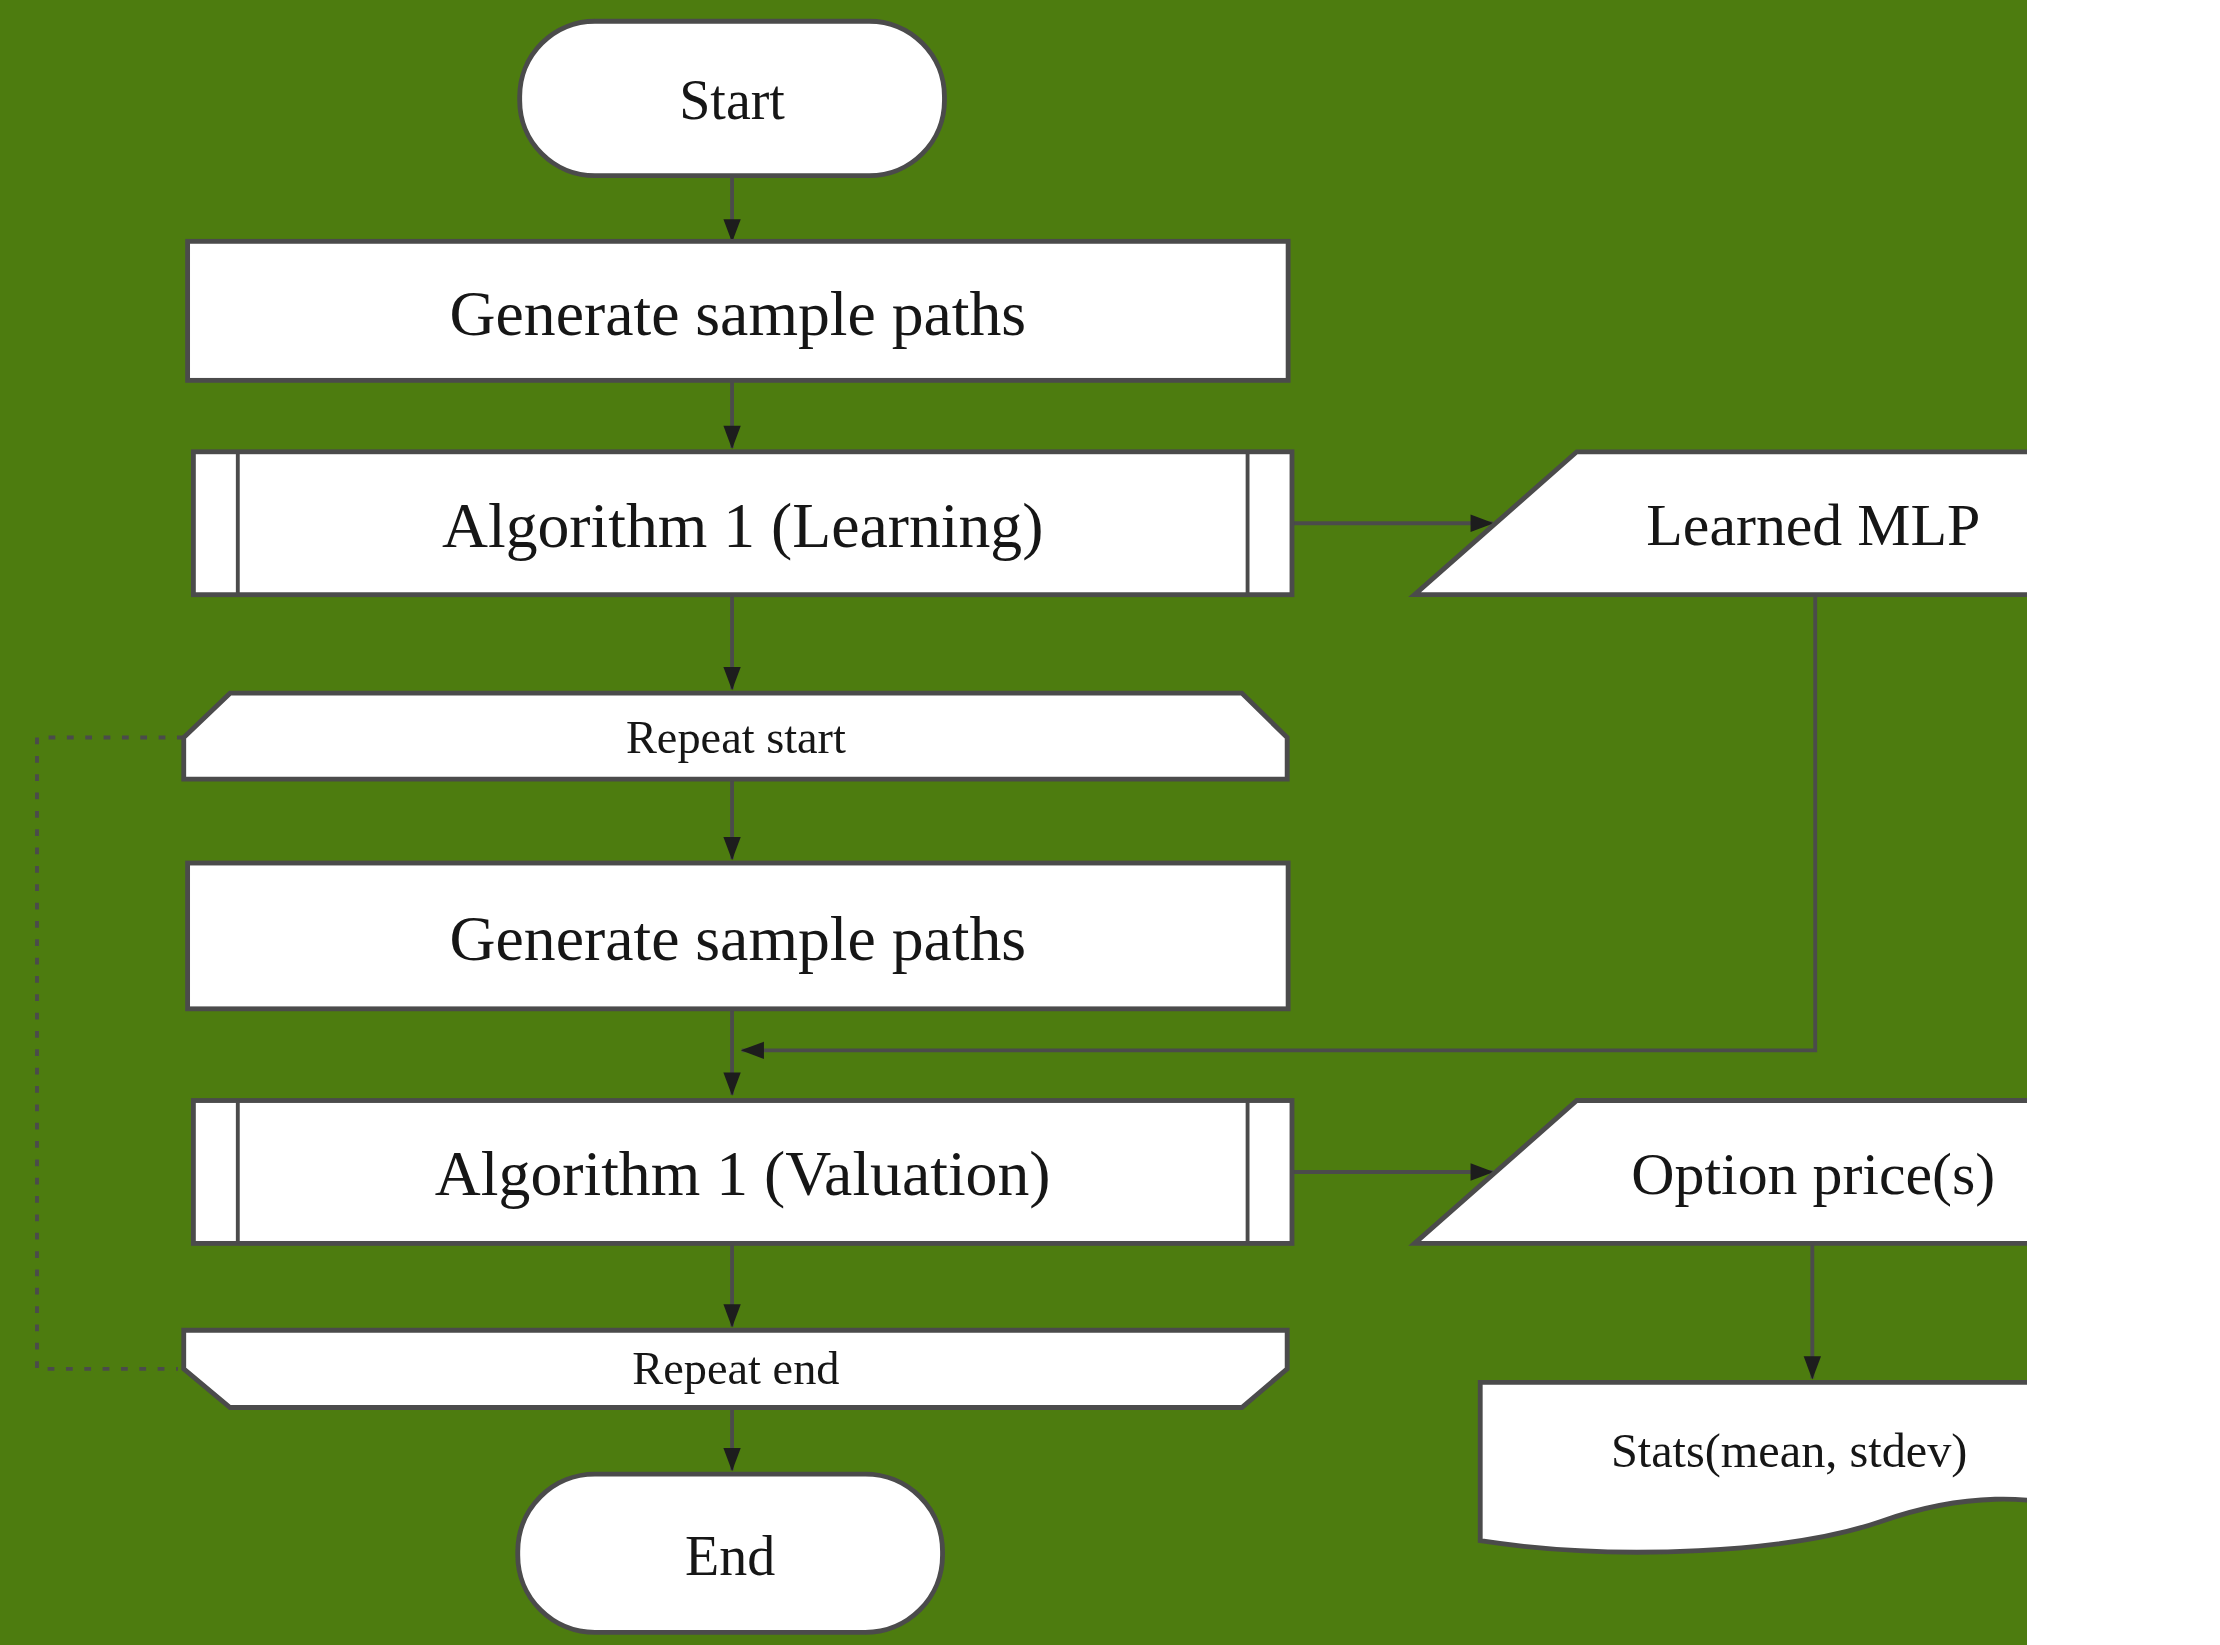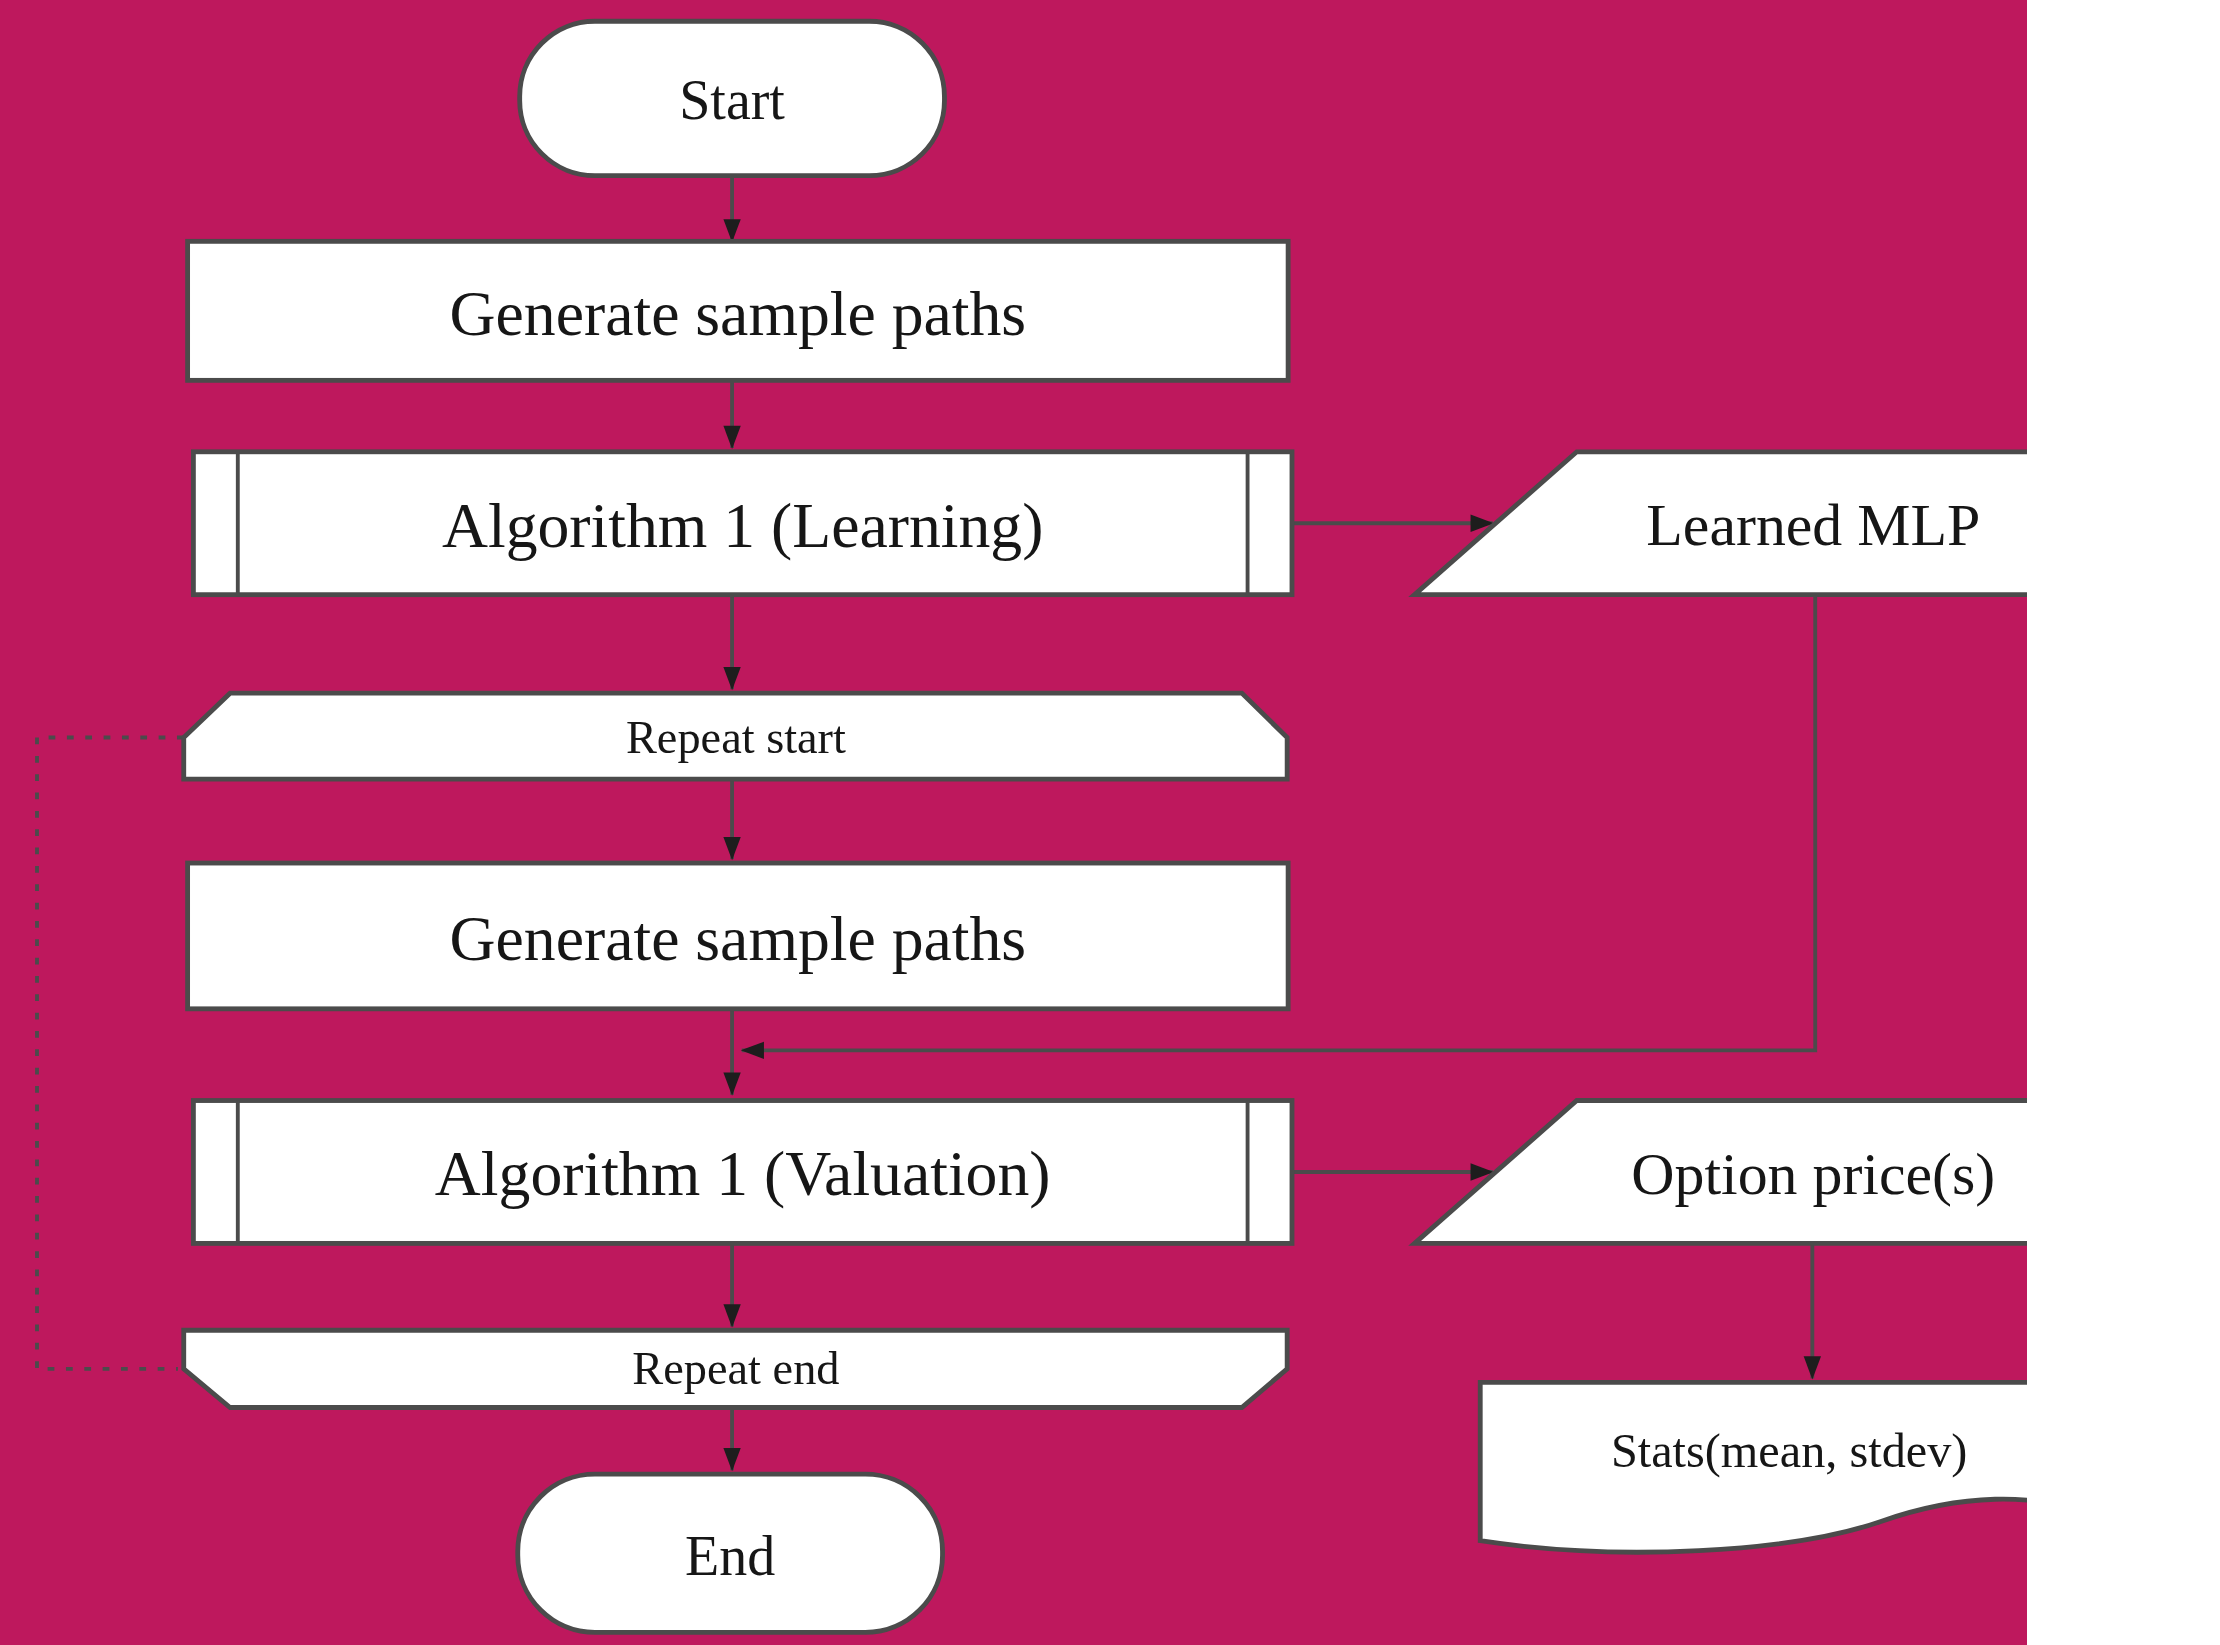--- a/index.html
+++ b/index.html
@@ -4,21 +4,21 @@
 <style>
   html, body {
     margin: 0;
     padding: 0;
     background: #ffffff;
   }
   .stage {
     position: relative;
     width: 2027px;
     height: 1645px;
-    background: #be185d;
+    background: #4d7c0f;
     overflow: hidden;
   }
   svg text {
     font-family: "Liberation Serif", "DejaVu Serif", serif;
     fill: #161616;
   }
   .lbl-big   { font-size: 66px; }
   .lbl-side  { font-size: 62px; }
   .lbl-term  { font-size: 58px; }
   .lbl-loop  { font-size: 48px; }

